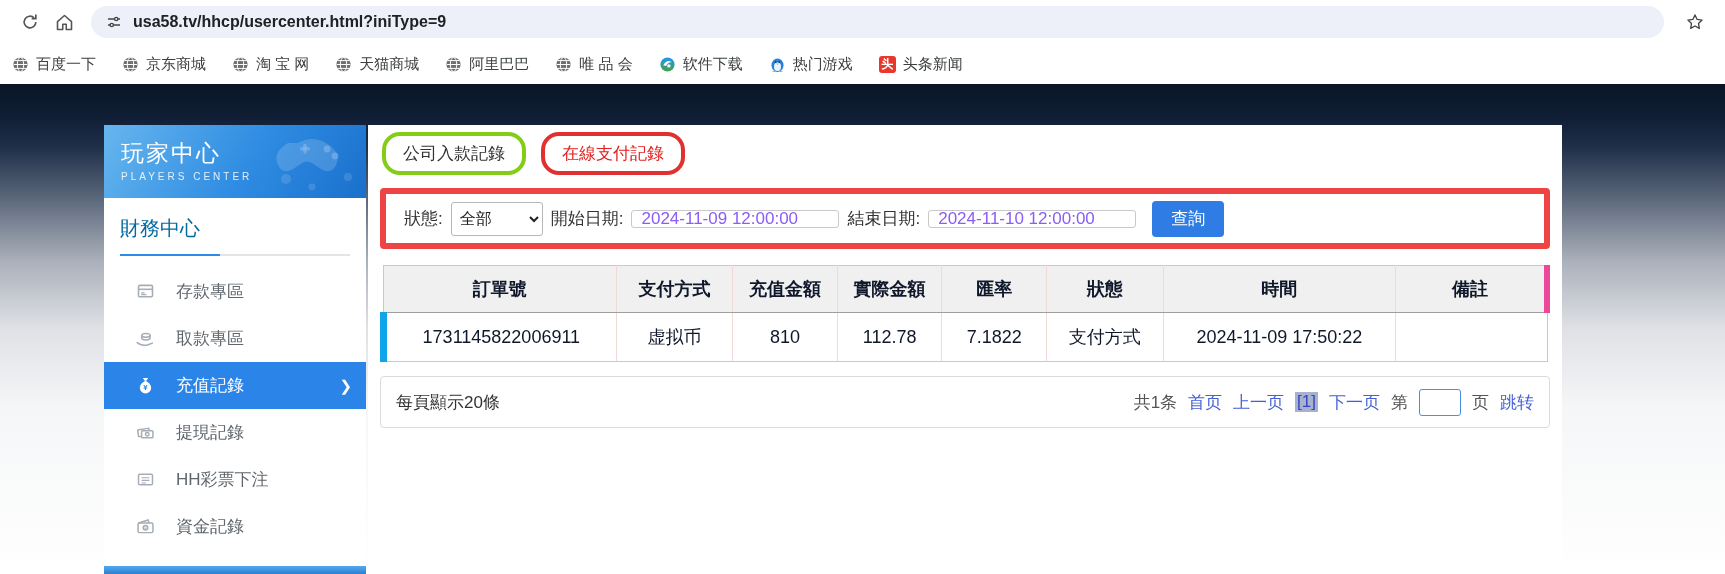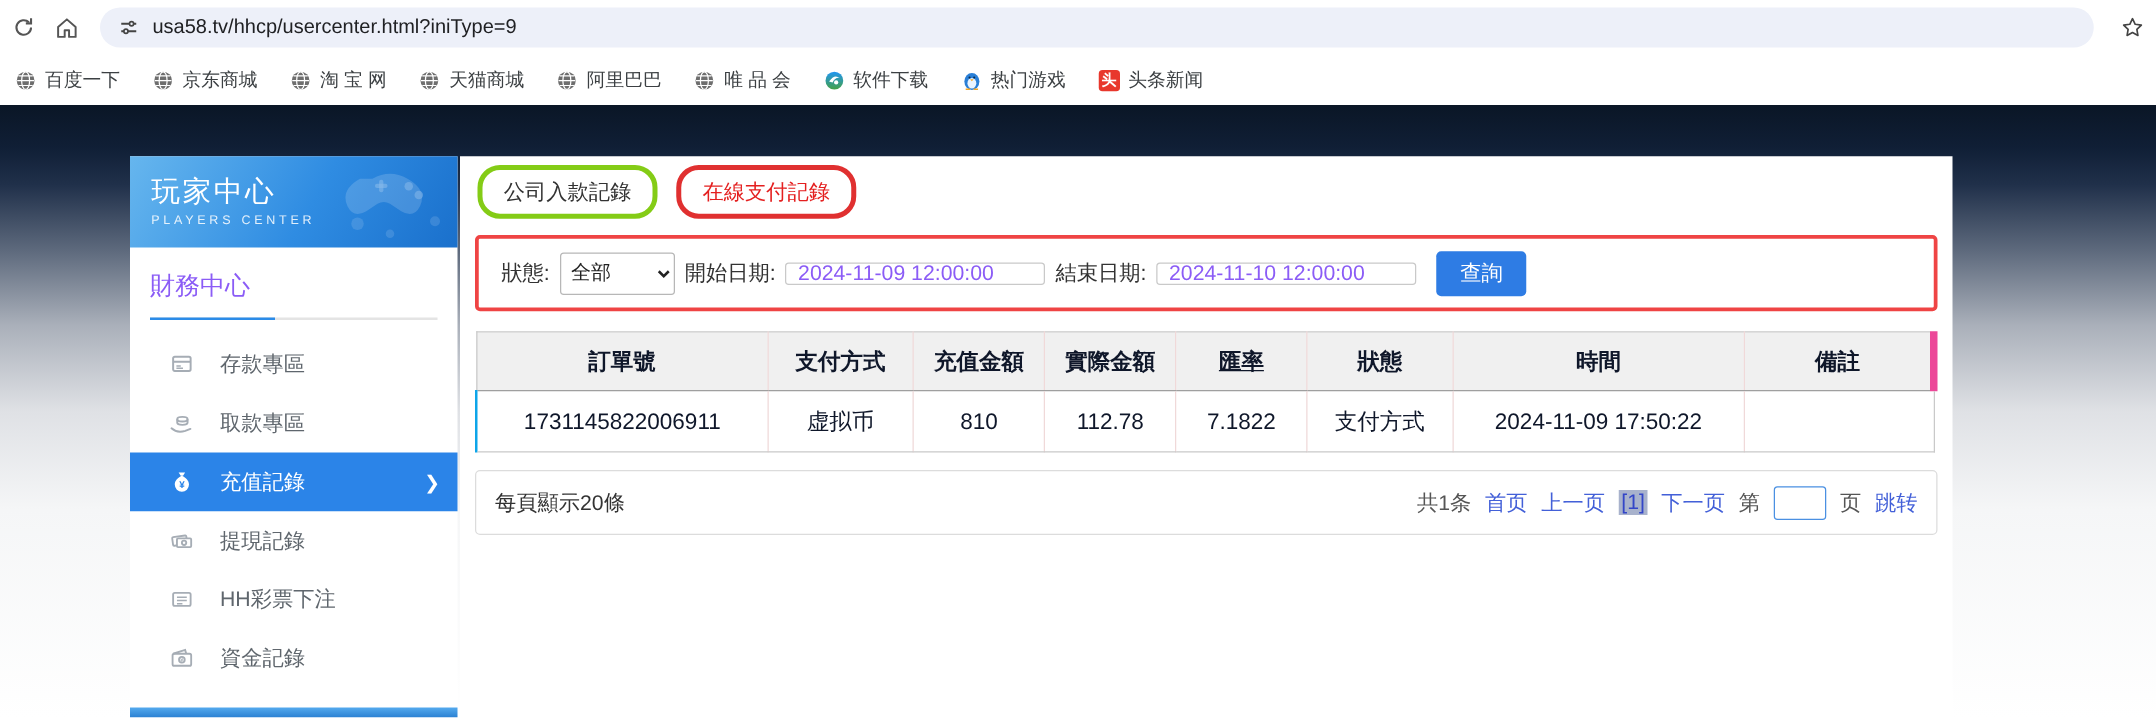--- a/index.html
+++ b/index.html
@@ -1,68 +1,68 @@
 <!DOCTYPE html>
 <html><head>
 <meta charset="utf-8">
 <style>
   * { box-sizing: border-box; margin: 0; padding: 0; }
   html,body { width:1725px; height:574px; overflow:hidden; }
   body { font-family:"Liberation Sans","DejaVu Sans",sans-serif; background:#fff; position:relative; }
 
   
-  .toolbar { height:44px; background:#fff; display:flex; align-items:center; padding:0 2px; }
+  .toolbar { height:44px; background:#fff; display:flex; align-items:center; padding:0 13px;font-weight:bold; }
   .tb-icon { width:34px; height:34px; display:flex; align-items:center; justify-content:center; border-radius:50%; cursor:pointer; flex:0 0 auto; }
   .urlbar { flex:1; height:32px; background:#edf0f9; border-radius:16px; margin:0 14px 0 10px; display:flex; align-items:center; padding:0 14px; }
   .url-text { font-size:16px; color:#202124; margin-left:10px; }
   .bookmarks { height:40px; background:#fff; display:flex; align-items:center; padding:0 12px; gap:26px; }
   .bm { display:flex; align-items:center; gap:7px; cursor:pointer; }
   .bm-label { font-size:15px; color:#3c4043; white-space:nowrap; }
   .bm-ico { width:17px; height:17px; display:inline-flex; }
   .tt-ico { width:17px; height:17px; background:#e8372c; border-radius:3px; color:#fff; font-size:12px; font-weight:bold; display:flex; align-items:center; justify-content:center; }
 
   
   .content { position:absolute; top:84px; left:0; right:0; bottom:0;
     background:linear-gradient(180deg,#0a1626 0%,#101f36 7%,#20304a 13%,#5f6b7e 24%,#aab0ba 36%,#dfe1e5 50%,#f5f6f7 66%,#ffffff 100%); }
 
   
   .sidebar { position:absolute; left:104px; top:41px; width:262px; bottom:0; background:#fff; }
   .sb-header { height:73px; background:linear-gradient(120deg,#66b6ee 0%,#2f8ce2 55%,#1a70cc 100%); color:#fff; padding:13px 0 0 17px; position:relative; overflow:hidden; }
   .sb-title { font-size:23px; letter-spacing:2px; }
   .sb-sub { font-size:10px; letter-spacing:3px; color:rgba(255,255,255,.85); margin-top:2px; }
   .sb-pad { position:absolute; right:6px; top:8px; opacity:.45; }
-  .sb-section { font-size:20px; color:#8b5cf6; padding:17px 16px 12px 16px; }
+  .sb-section { font-size:20px; color:#0369a1; padding:17px 16px 12px 16px; }
   .sb-divider { height:2px; background:#e4e4e4; margin:0 16px; position:relative; }
   .sb-divider span { position:absolute; left:0; top:0; height:2px; width:100px; background:#2b8be8; }
   .sb-menu { margin-top:12px; }
   .sb-item { height:47px; display:flex; align-items:center; padding-left:30px; gap:20px; font-size:17px; color:#5f666d; cursor:pointer; position:relative; }
   .sb-item .mi { width:22px; height:22px; display:inline-flex; align-items:center; justify-content:center; }
   .sb-item.active { background:#2b84e8; color:#fff; }
   .sb-item .chev { position:absolute; right:14px; font-size:15px; font-weight:bold; color:#fff; display:none; }
   .sb-item.active .chev { display:block; }
   .sb-bottom { position:absolute; bottom:0; left:0; right:0; height:8px; background:linear-gradient(180deg,#54aaee,#2a80d2); }
 
   
   .main { position:absolute; left:368px; top:41px; width:1194px; bottom:0; background:#fff; padding:7px 12px 0 12px; }
   .tabs { display:flex; gap:15px; padding-left:2px; }
   .pill { border:4px solid #84cc16; border-radius:18px; background:#fff; color:#333; font-size:17px; padding:6px 17px; cursor:pointer; white-space:nowrap; }
   .pill.active { border-color:#e03030; color:#e42020; }
 
-  .filterbox { margin-top:13px; border:3px solid #ef4444; border-radius:4px; height:61px; display:flex; align-items:center; padding:0 10px; font-size:17px; color:#333; background:#fff; }
+  .filterbox { margin-top:13px; border:6px solid #ef4444; border-radius:4px; height:61px; display:flex; align-items:center; padding:0 10px; font-size:17px; color:#333; background:#fff; }
   .flabel { margin:0 8px 0 8px; white-space:nowrap; }
   .status-select { width:92px; height:34px; border:1px solid #b7b7b7; border-radius:3px; font-size:16px; color:#222; padding:0 4px; background:#fff; font-family:inherit; }
   .date-input { width:208px; height:18px; border:1px solid #c9c9c9; border-radius:3px; font-size:17px; color:#8b5cf6; padding:0 9px; font-family:inherit; }
   .search-btn { margin-left:16px; height:36px; padding:0 19px; background:#2e7ce4; border:none; border-radius:4px; color:#fff; font-size:17px; cursor:pointer; font-family:inherit; }
 
   table.records { width:100%; margin-top:16px; border-collapse:collapse; font-size:18px; text-align:center; color:#0f172a; }
   .records th { background:#f0f0f0; font-weight:bold; height:47px; border:1px solid #f0d9d9; border-top:1px solid #c9c9c9; border-bottom:1px solid #9f9f9f; }
   .records th:first-child { border-left:1px solid #c9c9c9; }
   .records th:last-child { border-right:6px solid #ec4899;font-family:Liberation Mono, monospace; }
   .records td { background:#fff; height:49px; border:1px solid #f0d9d9; border-bottom:1px solid #c9c9c9; }
-  .records td:first-child { border-left:2px solid #0ea5e9; }
+  .records td:first-child { border-left:7px solid #0ea5e9; }
   .records td:last-child { border-right:1px solid #c9c9c9; }
 
   .pagerbox { margin-top:14px; border:1px solid #dcdcdc; border-radius:4px; height:52px; display:flex; align-items:center; justify-content:space-between; padding:0 15px; font-size:17px; }
   .pager-left { color:#333; }
   .pager-right { display:flex; align-items:center; gap:11px; color:#555; }
   .plink { color:#4360d8; cursor:pointer; text-decoration:none; }
   .pcur { color:#3346c8; background:#a8b2cc; padding:0 2px; }
   .jump-input { width:42px; height:27px; border:1px solid #4a90e2; border-radius:3px; font-size:15px; text-align:center; }
 </style>
 </head>
@@ -309,21 +309,21 @@
       <button class="search-btn">查詢</button>
     </div>
 
     <table class="records">
       <thead>
           <tr>
             <th style="width: 20%;">訂單號</th>
             <th style="width: 10%;">支付方式</th>
             <th style="width: 9%;">充值金額</th>
             <th style="width: 9%;">實際金額</th>
-            <th style="width: 9%; text-decoration: underline;">匯率</th>
+            <th style="width: 9%;">匯率</th>
             <th style="width: 10%;">狀態</th>
             <th style="width: 20%;">時間</th>
             <th style="width: 13%;">備註</th>
           </tr>
         </thead>
       <tbody>
           <tr>
             <td>1731145822006911</td>
             <td>虚拟币</td>
             <td>810</td>

